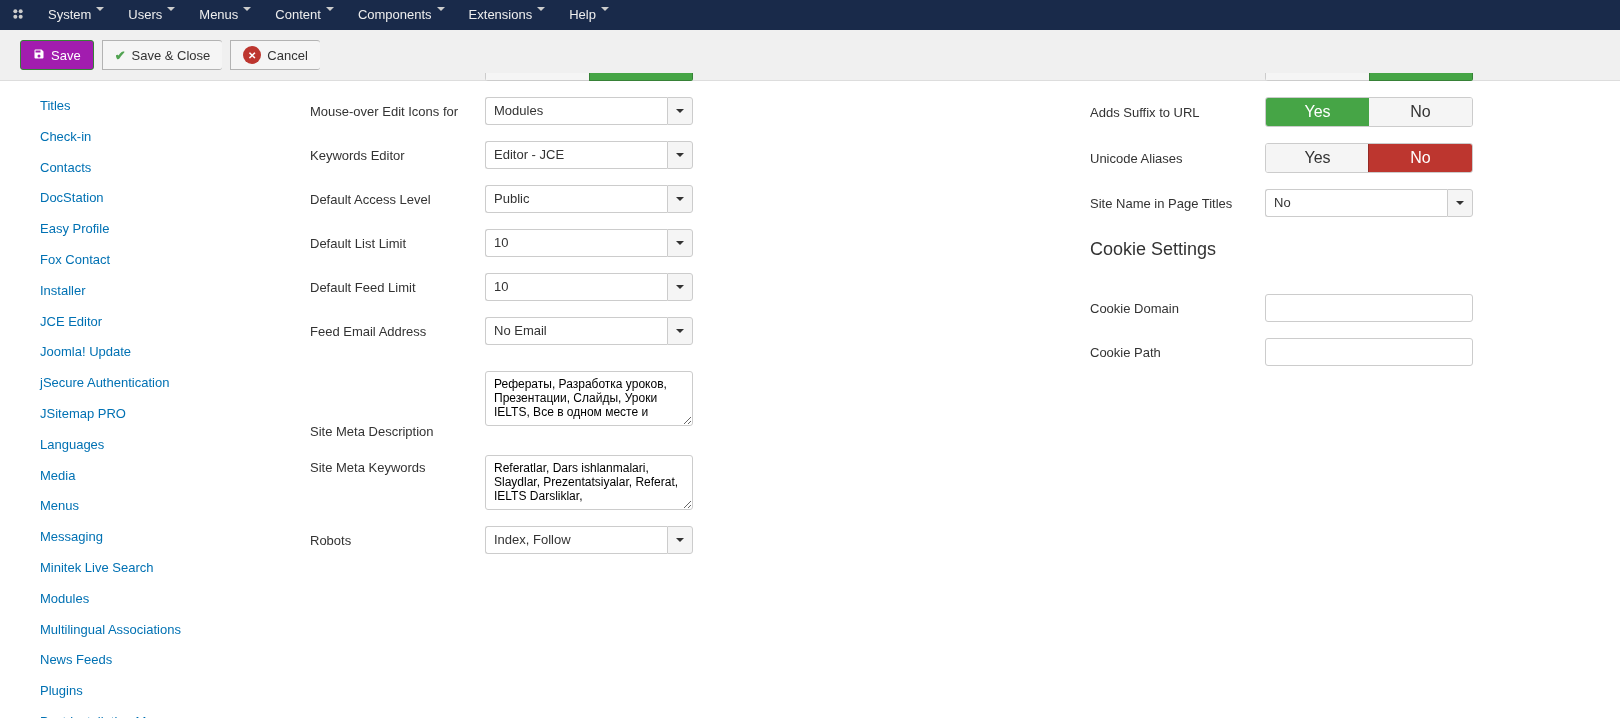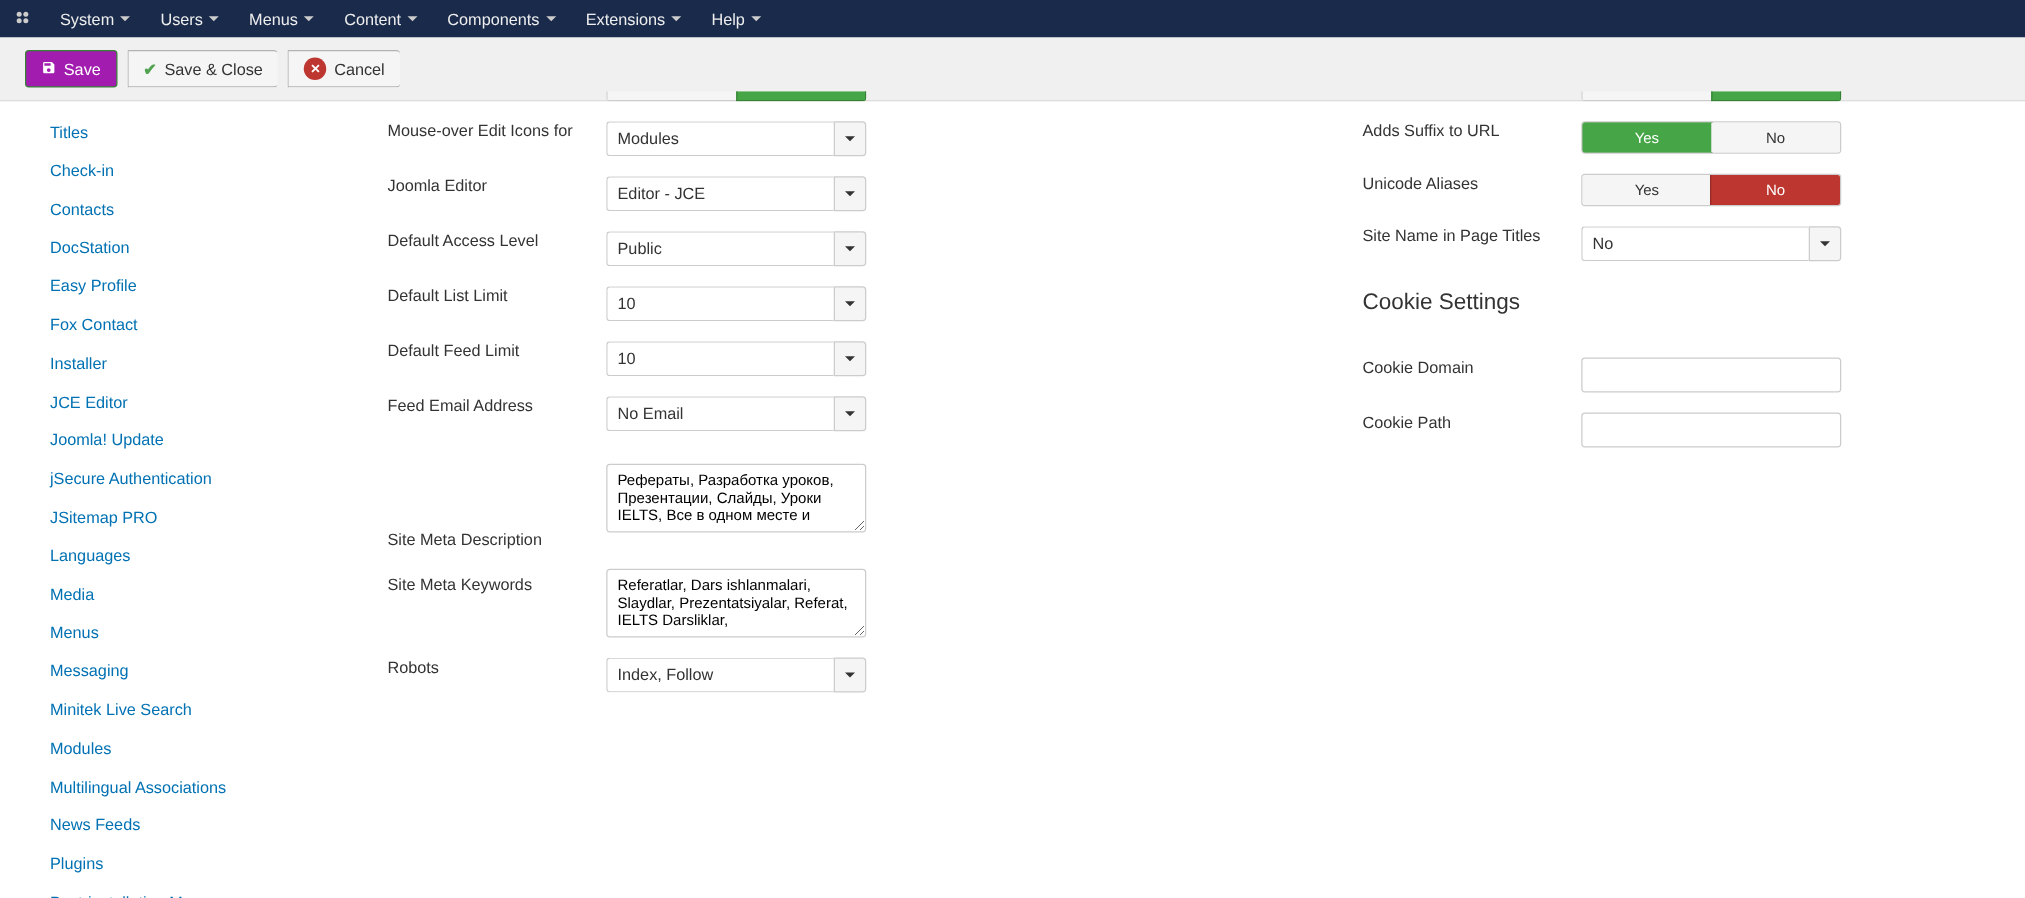--- a/index.html
+++ b/index.html
@@ -1,20 +1,20 @@
 <!DOCTYPE html>
 <html><head>
 <meta charset="utf-8">
 <style>
 * { box-sizing: border-box; margin: 0; padding: 0; }
 body { font-family: Arial, Helvetica, sans-serif; font-size: 13px; color: #333; background: #fff; }
 
 .top-nav { background: #192a4a; height: 30px; display: flex; align-items: center; padding: 0 10px; }
 .top-nav .joomla-logo { color: #ccc; margin-right: 10px; }
-.top-nav .nav-item { color: #eee; padding: 0 12px; cursor: pointer; font-size: 13px; display: flex; align-items: center; height: 16px; }
+.top-nav .nav-item { color: #eee; padding: 0 12px; cursor: pointer; font-size: 13px; display: flex; height: 16px; }
 .caret { display: inline-block; width: 0; height: 0; margin-left: 5px; border-left: 4px solid transparent; border-right: 4px solid transparent; border-top: 4px solid #ccc; }
 
 .toolbar { background: #f0f0f0; border-bottom: 1px solid #ddd; padding: 10px 20px; display: flex; gap: 8px; }
 .btn { display: inline-flex; align-items: center; padding: 5px 12px; border: 1px solid #b3b3b3; background: #f5f5f5; border-radius: 3px; cursor: pointer; font-size: 13px; color: #333; }
 .btn-success { background: #a21caf; border-color: #378137; color: #fff; }
 .btn .icn { margin-right: 6px; }
 .btn-group { display: inline-flex; }
 .btn-group .btn:first-child { border-radius: 3px 0 0 3px; border-right: none; }
 .btn-group .btn:last-child { border-radius: 0 3px 3px 0; }
 .icon-circle { display: inline-flex; width: 18px; height: 18px; border-radius: 50%; align-items: center; justify-content: center; color: #fff; font-size: 10px; font-weight: bold; margin-right: 6px; }
@@ -22,35 +22,35 @@
 .icon-green-check { color: #51a351; font-weight: bold; }
 
 .main { display: flex; padding: 0 20px; }
 .sidebar { width: 280px; padding: 10px 0; }
 .sidebar-item { padding: 5px 10px 5px 20px; color: #0071b3; cursor: pointer; font-size: 13px; line-height: 1.6; }
 
 .content { flex: 1; display: flex; gap: 60px; padding: 0 10px; }
 .col-left { width: 720px; }
 .col-right { flex: 1; }
 
-.field-row { display: flex; margin-bottom: 16px; }
+.field-row { display: flex; align-items: center; margin-bottom: 16px; }
 .field-label { width: 175px; color: #333; font-size: 13px; }
 
 .select-box { display: flex; width: 208px; }
 .select-box .select-text { flex: 1; border: 1px solid #ccc; border-right: none; border-radius: 3px 0 0 3px; padding: 5px 8px; background: #fff; font-size: 13px; height: 28px; }
 .select-box .select-caret { width: 26px; border: 1px solid #ccc; border-radius: 0 3px 3px 0; background: #f5f5f5; display: flex; align-items: center; justify-content: center; cursor: pointer; }
 .select-caret-arrow { width: 0; height: 0; border-left: 4px solid transparent; border-right: 4px solid transparent; border-top: 4px solid #333; }
 
 .textarea-box { width: 208px; height: 55px; border: 1px solid #ccc; border-radius: 3px; padding: 5px 8px; font-size: 12px; font-family: inherit; resize: vertical; overflow-y: scroll; }
 .input-box { width: 208px; height: 28px; border: 1px solid #ccc; border-radius: 3px; padding: 4px 8px; font-size: 13px; }
 
 .section-heading { font-size: 18px; color: #333; font-weight: normal; margin: 22px 0 8px 0; padding-bottom: 8px; border-bottom: 1px solid #ddd; }
 
 .toggle-group { display: flex; width: 208px; border-radius: 3px; overflow: hidden; border: 1px solid #ccc; }
-.toggle-btn { flex: 1; text-align: center; padding: 5px 0; background: #f5f5f5; cursor: pointer; font-size: 12px; color: #333; }
+.toggle-btn { flex: 1; text-align: center; padding: 5px 0; background: #f5f5f5; cursor: pointer; font-size: 16px; color: #333; }
 .toggle-btn.active-yes { background: #46a546; color: #fff; border: 1px solid #378137; margin: -1px; }
 .toggle-btn.active-no { background: #bd362f; color: #fff; border: 1px solid #942a25; margin: -1px; }
 
 .toggle-partial { height: 8px; width: 208px; display: flex; border-radius: 0 0 3px 3px; overflow: hidden; }
 .toggle-partial .left-half { flex: 1; background: #f5f5f5; border: 1px solid #ccc; border-top: none; border-right: none; }
 .toggle-partial .right-half { flex: 1; background: #46a546; border: 1px solid #378137; border-top: none; }
 </style>
 </head>
 <body>
 
@@ -157,21 +157,21 @@
         <div class="field-label">Mouse-over Edit Icons for</div>
         <div class="select-box">
           <div class="select-text">Modules</div>
           <div class="select-caret">
               <div class="select-caret-arrow"></div>
             </div>
         </div>
       </div>
 
       <div class="field-row">
-        <div class="field-label">Joomla Editor</div>
+        <div class="field-label">Keywords Editor</div>
         <div class="select-box">
           <div class="select-text">Editor - JCE</div>
           <div class="select-caret">
               <div class="select-caret-arrow"></div>
             </div>
         </div>
       </div>
 
 
       <div class="field-row">

